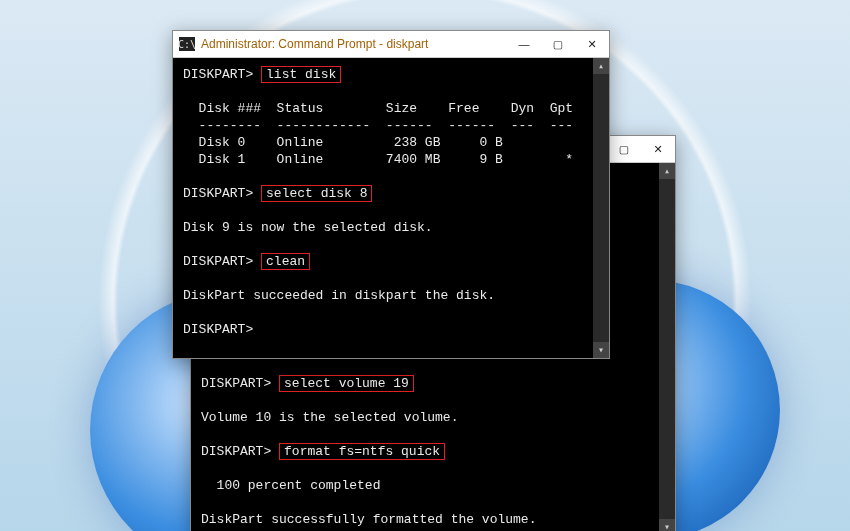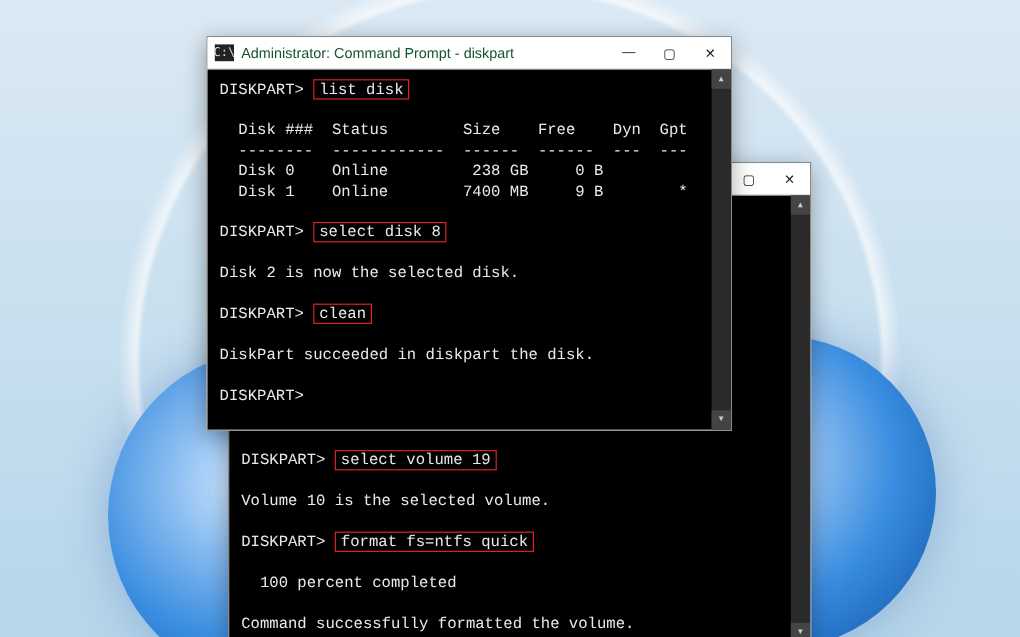--- a/index.html
+++ b/index.html
@@ -5,21 +5,21 @@
   html,body{margin:0;padding:0;width:850px;height:531px;overflow:hidden;font-family:"Segoe UI",Arial,sans-serif;}
   .desktop{position:relative;width:850px;height:531px;background:linear-gradient(180deg,#dbe9f4 0%,#b6d6ea 100%);}
   .bloom{position:absolute;left:50%;top:50%;width:700px;height:700px;transform:translate(-50%,-45%);border-radius:50%;background:radial-gradient(circle at 50% 50%,rgba(255,255,255,0.0) 0%,rgba(255,255,255,0.0) 62%,rgba(255,255,255,0.65) 63%,rgba(255,255,255,0.0) 66%);}
   .petal{position:absolute;border-radius:50%;background:radial-gradient(circle at 40% 40%,#cfe6ff 0%,#3a8de0 55%,#0a4ea5 100%);box-shadow:0 0 40px rgba(0,50,150,0.25);} 
   .p1{width:280px;height:280px;left:90px;top:290px;}
   .p2{width:260px;height:260px;left:520px;top:280px;}
   .p3{width:300px;height:300px;left:300px;top:370px;}
   .window{position:absolute;background:#fff;border:1px solid #888;box-shadow:0 4px 18px rgba(0,0,0,0.35);}
   .titlebar{display:flex;align-items:center;height:26px;background:#fff;border-bottom:1px solid #ccc;}
   .titlebar .ico{width:16px;height:14px;margin:0 6px;display:flex;align-items:center;justify-content:center;font-size:10px;background:#222;color:#ddd;font-family:Consolas,monospace;}
-  .titlebar .title{flex:0 0 auto;font-size:12px;color:#14532d;white-space:nowrap;}
+  .titlebar .title{flex:0 0 auto;font-size:12px;color:#a16207;white-space:nowrap;}
   .titlebar .sp{flex:1;}
   .winbtn{width:34px;height:26px;display:flex;align-items:center;justify-content:center;font-size:11px;color:#222;cursor:default;}
   .term{position:relative;background:#000;color:#eaeaea;font-family:Consolas,"Courier New",monospace;font-size:13px;line-height:17px;white-space:pre;padding:8px 10px;}
   .front .term{height:284px;}
   .back .term{height:356px;}
   .hl{border:1px solid #d22;padding:0 4px;margin-top:36px;}
   .scroll-v{position:absolute;right:0;top:0;width:16px;height:100%;background:#2a2a2a;}
   .scroll-arrow{position:absolute;right:0;width:16px;height:16px;background:#444;color:#ccc;font-size:10px;display:flex;align-items:center;justify-content:center;}
   .scroll-arrow.up{top:0;}
   .scroll-arrow.dn{bottom:0;}
@@ -59,21 +59,21 @@
 
 
 </span><span>DISKPART&gt;</span> <span class="hl">select volume 19</span>
 
 <span>Volume 10 is the selected volume.</span>
 
 <span>DISKPART&gt;</span> <span class="hl">format fs=ntfs quick</span>
 
 <span>  100 percent completed</span>
 
-<span>Command successfully formatted the volume.</span>
+<span>DiskPart successfully formatted the volume.</span>
 
  
 <div class="scroll-v">
         <div class="scroll-arrow up">▴</div>
         <div class="scroll-arrow dn">▾</div>
       </div></div>
   </div>
 
   <div class="window front">
     <div class="titlebar">
@@ -86,21 +86,21 @@
     </div>
     <div class="term"><span>DISKPART&gt;</span> <span class="hl">list disk</span>
 
 <span>  Disk ###  Status        Size    Free    Dyn  Gpt</span>
 <span>  --------  ------------  ------  ------  ---  ---</span>
 <span>  Disk 0    Online         238 GB     0 B</span>
 <span>  Disk 1    Online        7400 MB     9 B        *</span>
 
 <span>DISKPART&gt;</span> <span class="hl">select disk 8</span>
 
-<span>Disk 2 is now the selected disk.</span>
+<span>Disk 9 is now the selected disk.</span>
 
 <span>DISKPART&gt;</span> <span class="hl">clean</span>
 
 <span>DiskPart succeeded in diskpart the disk.</span>
 
 <span>DISKPART&gt;</span>
 <div class="scroll-v">
         <div class="scroll-arrow up">▴</div>
         <div class="scroll-arrow dn">▾</div>
       </div></div>

